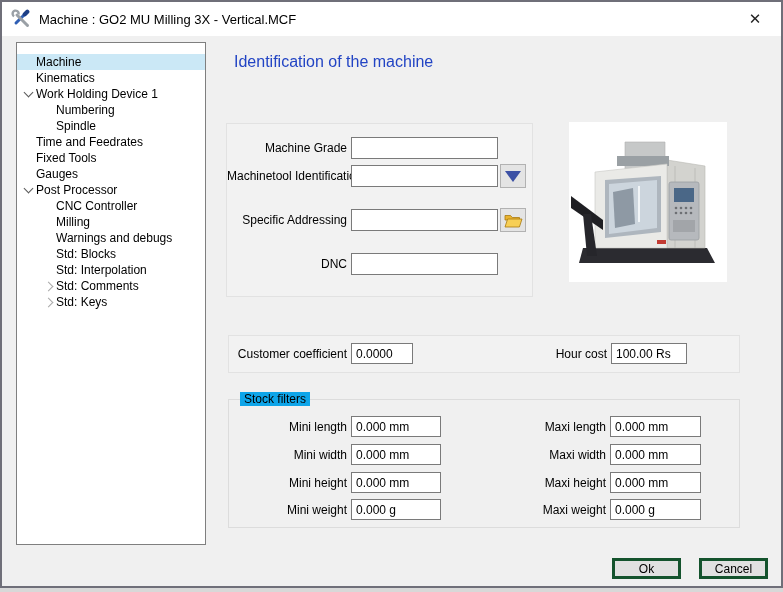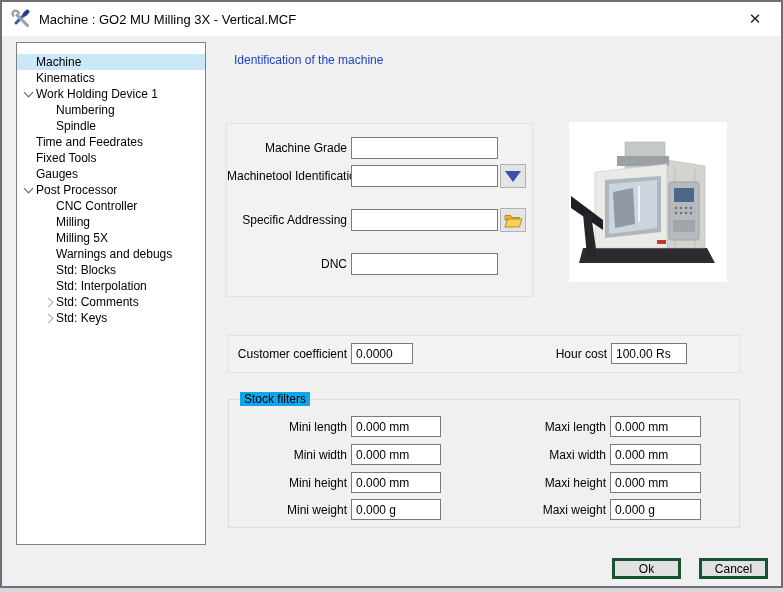--- a/index.html
+++ b/index.html
@@ -15,21 +15,21 @@
   .tree{position:absolute;left:14px;top:40px;width:190px;height:503px;background:#fff;
     border:1px solid #7f7f7f;box-sizing:border-box;padding-top:11px;overflow:hidden;}
   .trow{display:flex;align-items:center;height:16px;line-height:16px;cursor:default;}
   .trow .slot{width:15px;margin-left:4px;flex:none;display:flex;align-items:center;justify-content:center;}
   .trow.lvl1{padding-left:20px;}
   .trow.sel{background:#cbe8f6;}
   .cv{width:6px;height:6px;border-right:1.6px solid #595959;border-bottom:1.6px solid #595959;
     transform:rotate(45deg);margin-top:-3px;}
   .cv.right{border-color:#a9a9a9;transform:rotate(-45deg);margin:0;}
   
-  .heading{position:absolute;left:232px;top:51px;font-size:12px;color:#2244c4;}
+  .heading{position:absolute;left:232px;top:51px;font-size:16px;color:#2244c4;}
   
   .box1{position:absolute;left:224px;top:121px;width:307px;height:174px;
     background:#f2f2f2;border:1px solid #e2e2e2;box-sizing:border-box;}
   .box2{position:absolute;left:226px;top:333px;width:512px;height:38px;
     background:#f2f2f2;border:1px solid #e2e2e2;box-sizing:border-box;}
   .box3{position:absolute;left:226px;top:397px;width:512px;height:129px;
     border:1px solid #dcdcdc;box-sizing:border-box;}
   .legend{position:absolute;left:11px;top:-8px;background:#0ea5e9;padding:0 4px;}
   .flabel{position:absolute;text-align:right;white-space:nowrap;}
   .tin{position:absolute;border:1px solid #7a7a7a;background:#fff;box-sizing:border-box;
@@ -104,24 +104,20 @@
         </span>
         <span>Post Processor</span>
       </div>
     <div class="trow lvl1">
         <span class="slot"></span>
         <span>CNC Controller</span>
       </div>
     <div class="trow lvl1">
         <span class="slot"></span>
         <span>Milling</span>
-      </div>
-    <div class="trow lvl1">
-        <span class="slot"></span>
-        <span>Milling 5X</span>
       </div>
     <div class="trow lvl1">
         <span class="slot"></span>
         <span>Warnings and debugs</span>
       </div>
     <div class="trow lvl1">
         <span class="slot"></span>
         <span>Std: Blocks</span>
       </div>
     <div class="trow lvl1">

